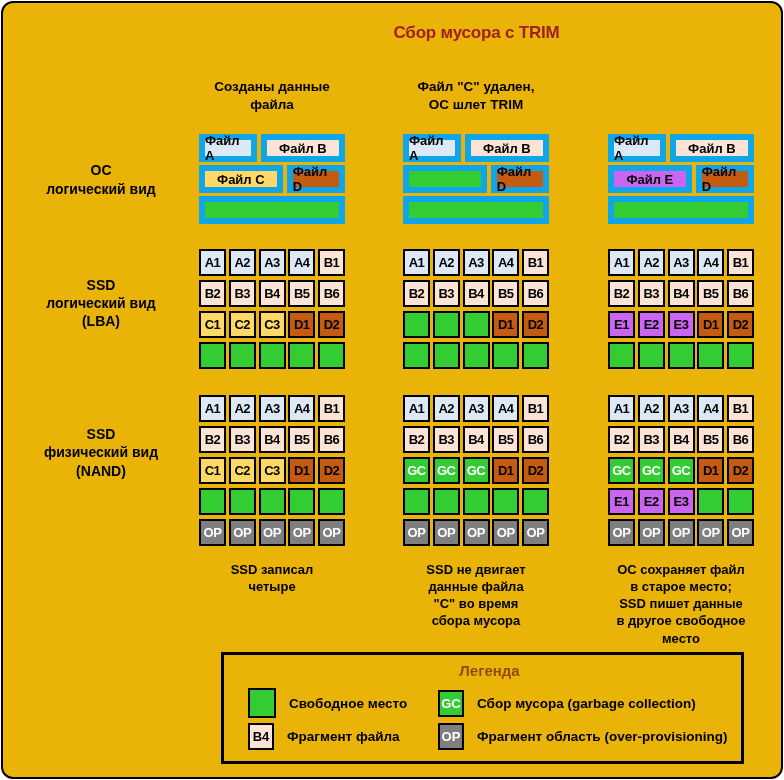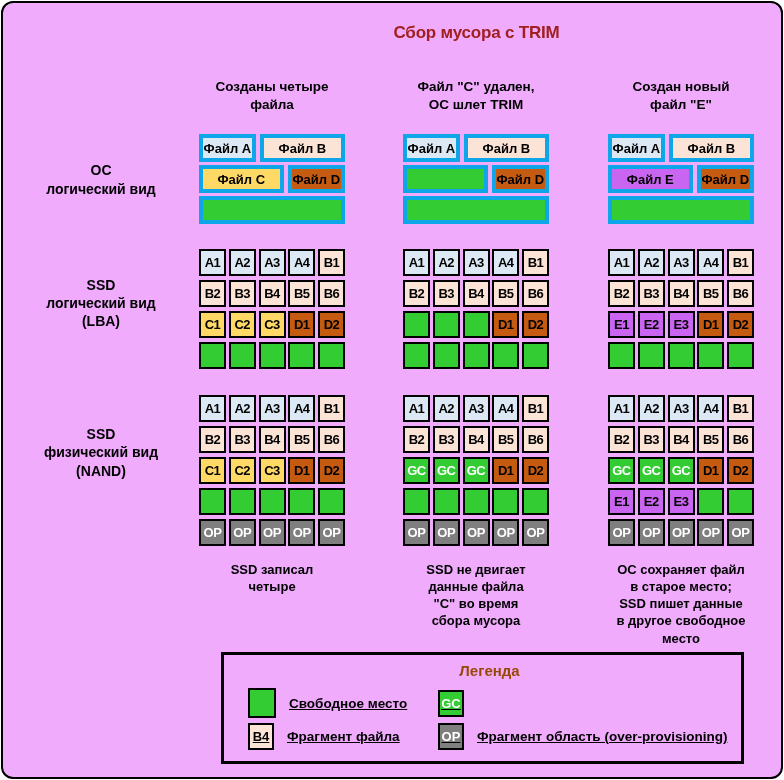--- a/index.html
+++ b/index.html
@@ -1,63 +1,61 @@
 <!DOCTYPE html>
 <html><head>
 <meta charset="utf-8">
 <style>
   html,body{margin:0;padding:0;background:#fff;}
   body{width:784px;height:780px;position:relative;font-family:"Liberation Sans","DejaVu Sans",sans-serif;}
-  .canvas{position:absolute;inset:1px;border:2px solid #000;border-radius:12px;background:#f0abfc;overflow:hidden;}
+  .canvas{position:absolute;inset:1px;border:2px solid #000;border-radius:12px;background:#eab308;overflow:hidden;}
   .layout{display:grid;margin-top:6px;
     grid-template-columns:196px 204px 205px 146px;
     grid-template-rows:48px 77px 91px 24px 124px 22px 155px 102px;}
   .page-title{grid-row:1;grid-column:2/5;display:flex;align-items:center;justify-content:center;
     font-weight:bold;font-size:17px;letter-spacing:-0.2px;}
   .hdr{grid-row:2;display:flex;align-items:center;justify-content:center;text-align:center;
     font-weight:bold;font-size:13.5px;white-space:pre-line;line-height:1.3;width:146px;}
   .cap{grid-row:8;display:flex;align-items:flex-start;justify-content:center;text-align:center;
     font-weight:bold;font-size:13px;white-space:pre-line;line-height:1.32;width:146px;padding-top:11px;}
   .rowlab{grid-column:1;display:flex;align-items:center;justify-content:center;text-align:center;
     font-weight:bold;font-size:14px;white-space:pre-line;line-height:1.3;}
   .rowlab.os{grid-row:3;}
   .rowlab.lba{grid-row:5;padding-bottom:16px;}
   .rowlab.nand{grid-row:7;padding-bottom:40px;}
   .c0{grid-column:2;} .c1{grid-column:3;} .c2{grid-column:4;}
   .r-os{grid-row:3;} .r-lba{grid-row:5;} .r-nand{grid-row:7;}
   .os-bars{width:146px;display:flex;flex-direction:column;gap:3px;}
   .os-row{display:flex;gap:4px;height:28px;}
-  .os-seg{border:4px solid #0ea5e9;box-sizing:border-box;display:flex;align-items:center;justify-content:center;
+  .os-seg{border:6px solid #0ea5e9;box-sizing:border-box;display:flex;align-items:center;justify-content:center;
     font-weight:bold;font-size:13px;}
   .grid5{width:134px;display:grid;grid-template-columns:repeat(5,27px);gap:4px 2.75px;align-content:start;}
   .cell{width:27px;height:27px;border:2px solid #000;box-sizing:border-box;display:flex;align-items:center;
     justify-content:center;font-weight:bold;font-size:13px;letter-spacing:-0.5px;}
   .legend{margin-left:218px;margin-top:0;width:523px;height:112px;border:3px solid #000;box-sizing:border-box;
     padding:7px 10px 6px 24px;}
   .legend-title{font-weight:bold;font-size:15px;margin-bottom:9px;}
   .legend-grid{display:grid;grid-template-columns:190px 1fr;grid-auto-rows:30px;row-gap:3px;align-items:center;}
-  .legend-item{display:flex;align-items:center;gap:13px;font-weight:bold;font-size:13.5px;text-decoration:underline;}
+  .legend-item{display:flex;align-items:center;gap:13px;font-weight:bold;font-size:13.5px;}
   .sw{border:2px solid #000;box-sizing:border-box;display:flex;align-items:center;justify-content:center;
     font-weight:bold;font-size:13px;width:26px;height:27px;flex:0 0 auto;}
   .sw.big{width:28px;height:30px;}
 </style>
 </head>
 <body>
 
 <div class="canvas">
   <div class="layout">
 
     <div class="page-title" style="color: rgb(160, 32, 32);">Сбор мусора с TRIM</div>
 
-    <div class="hdr c0">Созданы четыре
+    <div class="hdr c0">Созданы данные
 файла</div>
     <div class="hdr c1">Файл "C" удален,
 ОС шлет TRIM</div>
-    <div class="hdr c2">Создан новый
-файл "E"</div>
 
     <div class="rowlab os">ОС
 логический вид</div>
     <div class="rowlab lba">SSD
 логический вид
 (LBA)</div>
     <div class="rowlab nand">SSD
 физический вид
 (NAND)</div>
 
@@ -265,20 +263,21 @@
 
   <div class="legend">
     <div class="legend-title" style="color: rgb(151, 72, 6); text-align: center;">Легенда</div>
     <div class="legend-grid">
         <div class="legend-item">
           <div class="sw big" style="background: rgb(51, 204, 51);"></div>
           <span>Свободное место</span>
         </div>
         <div class="legend-item">
           <div class="sw" style="background: rgb(51, 204, 51); color: rgb(255, 255, 255);">GC</div>
+          <span>Сбор мусора (garbage collection)</span>
         </div>
         <div class="legend-item">
           <div class="sw" style="background: rgb(251, 227, 214);">B4</div>
           <span>Фрагмент файла</span>
         </div>
         <div class="legend-item">
           <div class="sw" style="background: rgb(127, 127, 127); color: rgb(255, 255, 255);">OP</div>
           <span>Фрагмент область (over-provisioning)</span>
         </div>
       </div>

